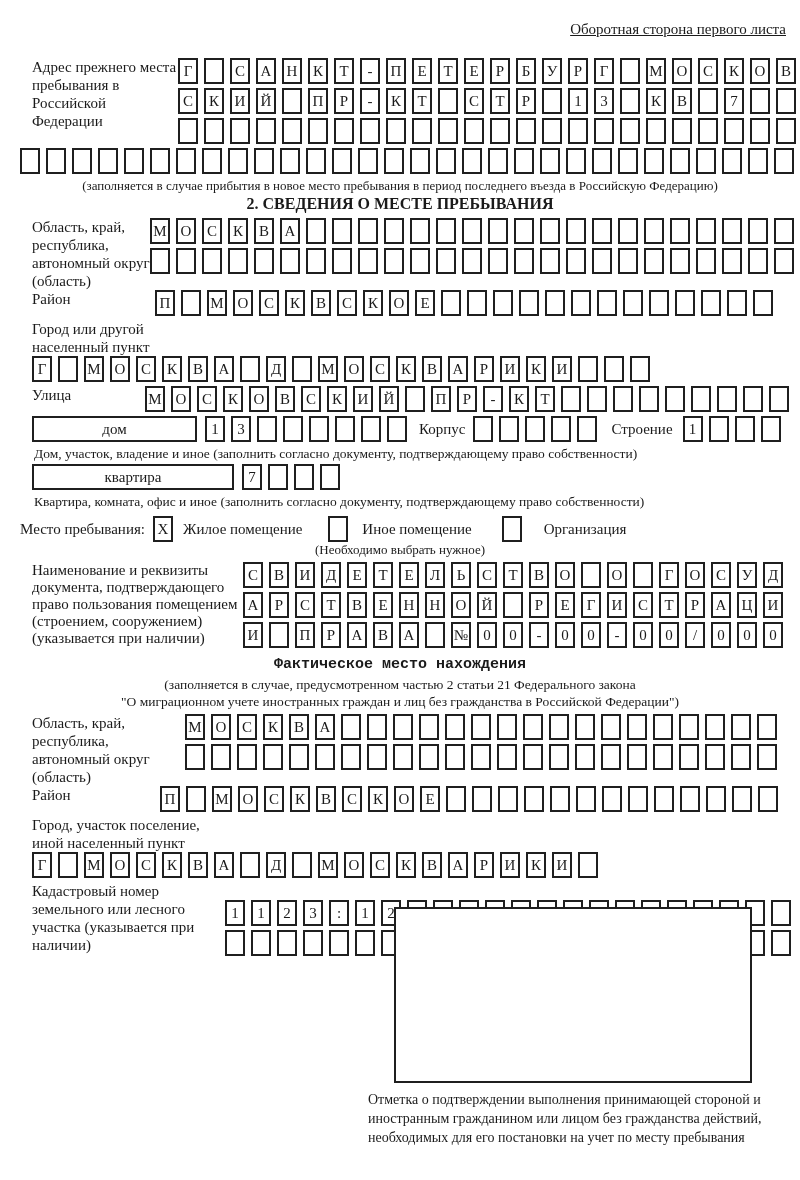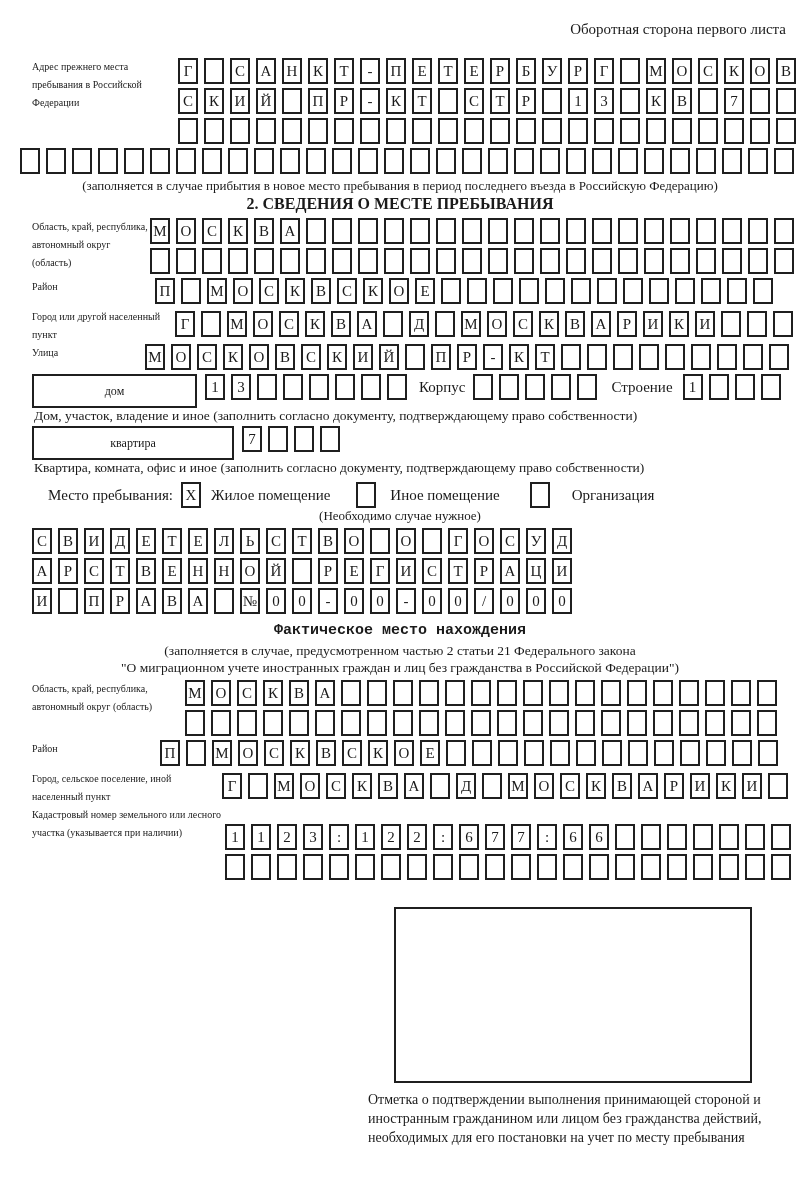--- a/index.html
+++ b/index.html
@@ -1,41 +1,41 @@
 <!DOCTYPE html>
 <html><head>
 <meta charset="utf-8">
 <style>
   html,body{margin:0;padding:0;background:#fff;}
   .page{
     position:relative;width:800px;height:1180px;background:#fff;overflow:hidden;
     font-family:"Liberation Serif","DejaVu Serif",serif;color:#1a1a1a;
   }
-  .note-top{margin:20px 14px 0 0;text-align:right;font-size:15px;line-height:18px;}
+  .note-top{margin:20px 14px 0 0;text-align:right;font-size:15px;line-height:18px;text-decoration:underline;}
   .field{display:flex;align-items:flex-start;margin-left:32px;}
-  .field.vcenter{align-items:center;}
-  .flabel{flex:none;font-size:10px;line-height:18px;}
+  .field.vcenter{align-items:flex-start;flex-direction:column;}
+  .flabel{flex:none;font-size:15px;line-height:18px;}
   .cellwrap{flex:none;}
   .cellrow{display:flex;margin-bottom:4px;}
   .cell{
     flex:none;box-sizing:border-box;width:20px;height:26px;margin-right:6px;
     border:2px solid #1f1f1f;display:flex;align-items:center;justify-content:center;
     font-size:15px;line-height:15px;background:#fff;
   }
   .fullrow{display:flex;margin:0 0 4px 20px;}
   .caption{font-size:13px;line-height:16px;text-align:center;}
   .caption-left{font-size:13.5px;line-height:16px;margin-left:34px;text-align:left;}
   .sec-title{text-align:center;font-size:16px;line-height:20px;font-weight:bold;}
   .sub-title{margin-top:3px;text-align:center;font-size:15px;line-height:19px;font-weight:bold;font-family:Liberation Mono, monospace;}
   .labelbox{
-    flex:none;box-sizing:border-box;height:34px;border:2px solid #1f1f1f;
-    display:flex;align-items:center;justify-content:center;font-size:12px;background:#fff;
+    flex:none;box-sizing:border-box;height:26px;border:2px solid #1f1f1f;
+    display:flex;align-items:center;justify-content:center;font-size:15px;background:#fff;
   }
   .inline-label{flex:none;font-size:15px;line-height:26px;}
-  .stayrow{display:flex;align-items:center;margin-left:48px;margin-top:6px;}
+  .stayrow{display:flex;align-items:center;margin-left:20px;margin-top:6px;}
   .doc-label{width:211px;}
   .stamp-box{
     position:absolute;left:394px;top:907px;width:358px;height:176px;
     border:2px solid #1f1f1f;box-sizing:border-box;background:#fff;
   }
   .stamp-caption{
     position:absolute;left:368px;top:1090px;width:410px;
     font-size:14px;line-height:19px;text-align:left;
   }
   .mt2{margin-top:2px}.mt4{margin-top:4px}
@@ -366,23 +366,24 @@
 
   <div class="stayrow">
     <span class="inline-label">Место пребывания:</span>
     <span class="cell" style="margin-left:8px">X</span>
     <span class="inline-label" style="margin-left:4px">Жилое помещение</span>
     <span class="cell" style="margin-left:26px"></span>
     <span class="inline-label" style="margin-left:8px">Иное помещение</span>
     <span class="cell" style="margin-left:30px"></span>
     <span class="inline-label" style="margin-left:16px">Организация</span>
   </div>
-  <div class="caption">(Необходимо случае нужное)</div>
+  <div class="caption">(Необходимо выбрать нужное)</div>
 
   <div class="field mt4">
+    <div class="flabel doc-label" style="line-height:17px">Наименование и реквизиты документа, подтверждающего право пользования помещением (строением, сооружением) (указывается при наличии)</div>
     <div class="cellwrap">
       <div class="cellrow">
           <span class="cell">С</span>
           <span class="cell">В</span>
           <span class="cell">И</span>
           <span class="cell">Д</span>
           <span class="cell">Е</span>
           <span class="cell">Т</span>
           <span class="cell">Е</span>
           <span class="cell">Л</span>
@@ -535,21 +536,21 @@
           <span class="cell"></span>
           <span class="cell"></span>
           <span class="cell"></span>
           <span class="cell"></span>
           <span class="cell"></span>
         </div>
       </div>
   </div>
 
   <div class="field vcenter">
-    <div class="flabel" style="width:190px">Город, сельское поселение, иной населенный пункт</div>
+    <div class="flabel" style="width:190px">Город, участок поселение, иной населенный пункт</div>
     <div class="cellwrap">
         <div class="cellrow">
           <span class="cell">Г</span>
           <span class="cell"></span>
           <span class="cell">М</span>
           <span class="cell">О</span>
           <span class="cell">С</span>
           <span class="cell">К</span>
           <span class="cell">В</span>
           <span class="cell">А</span>

